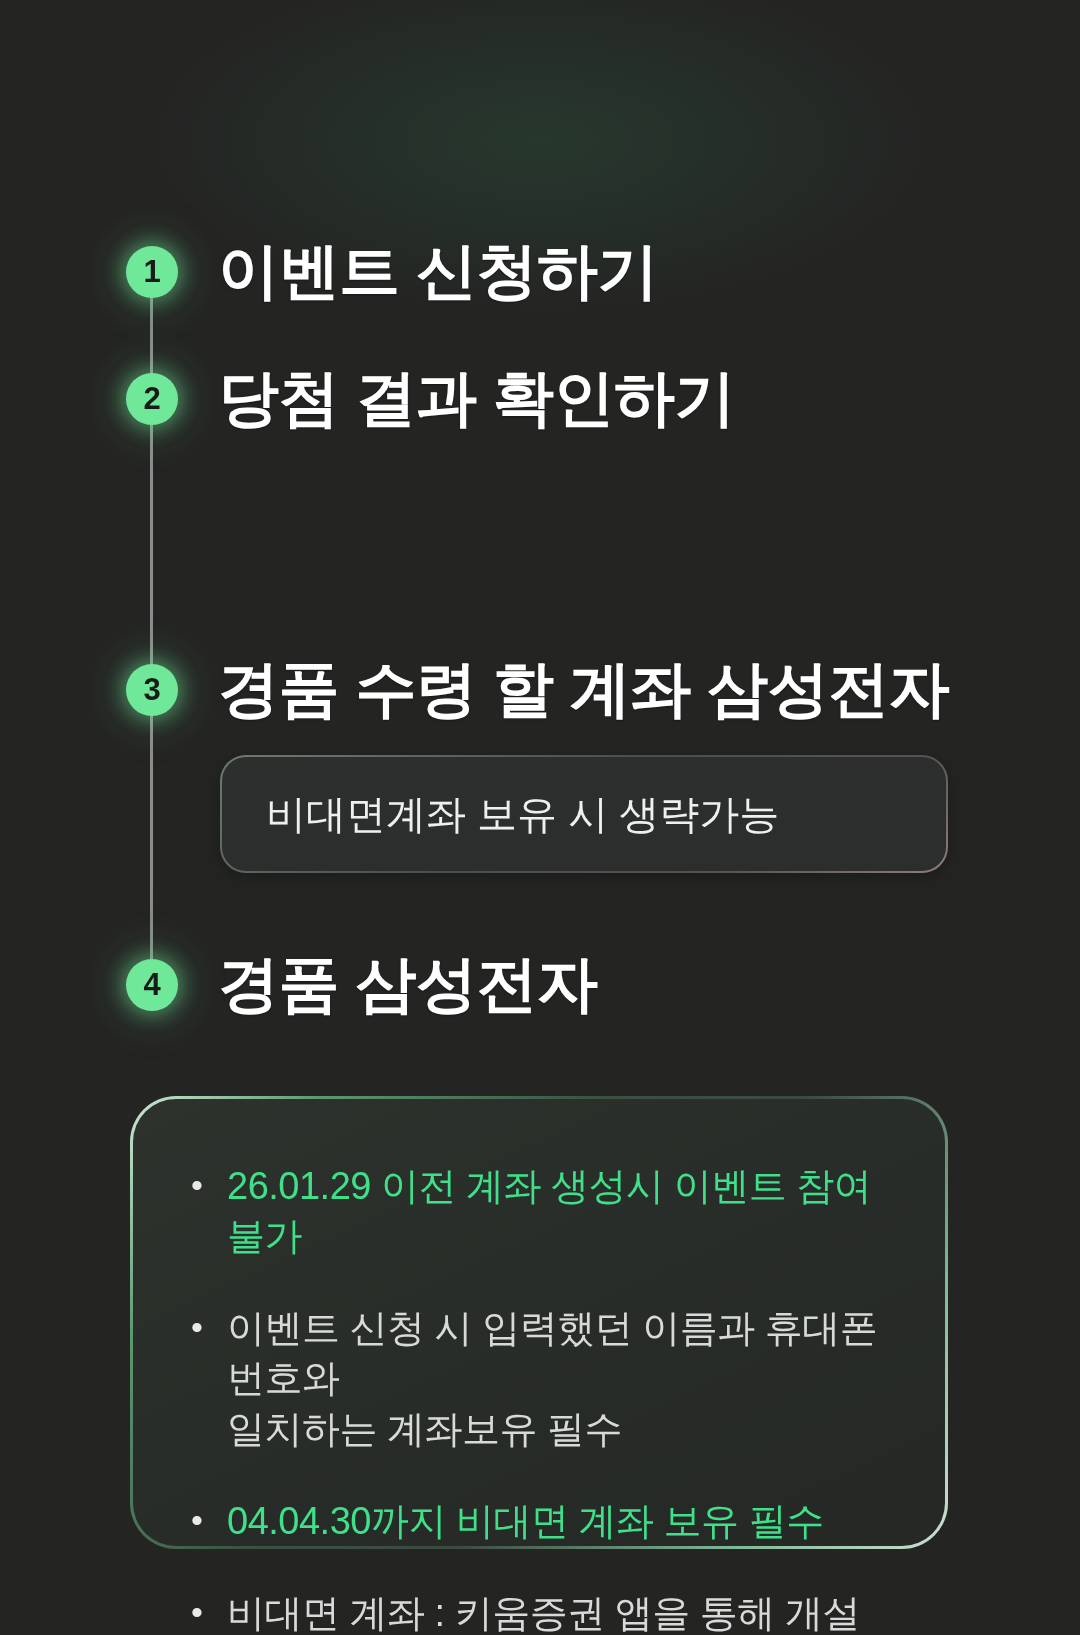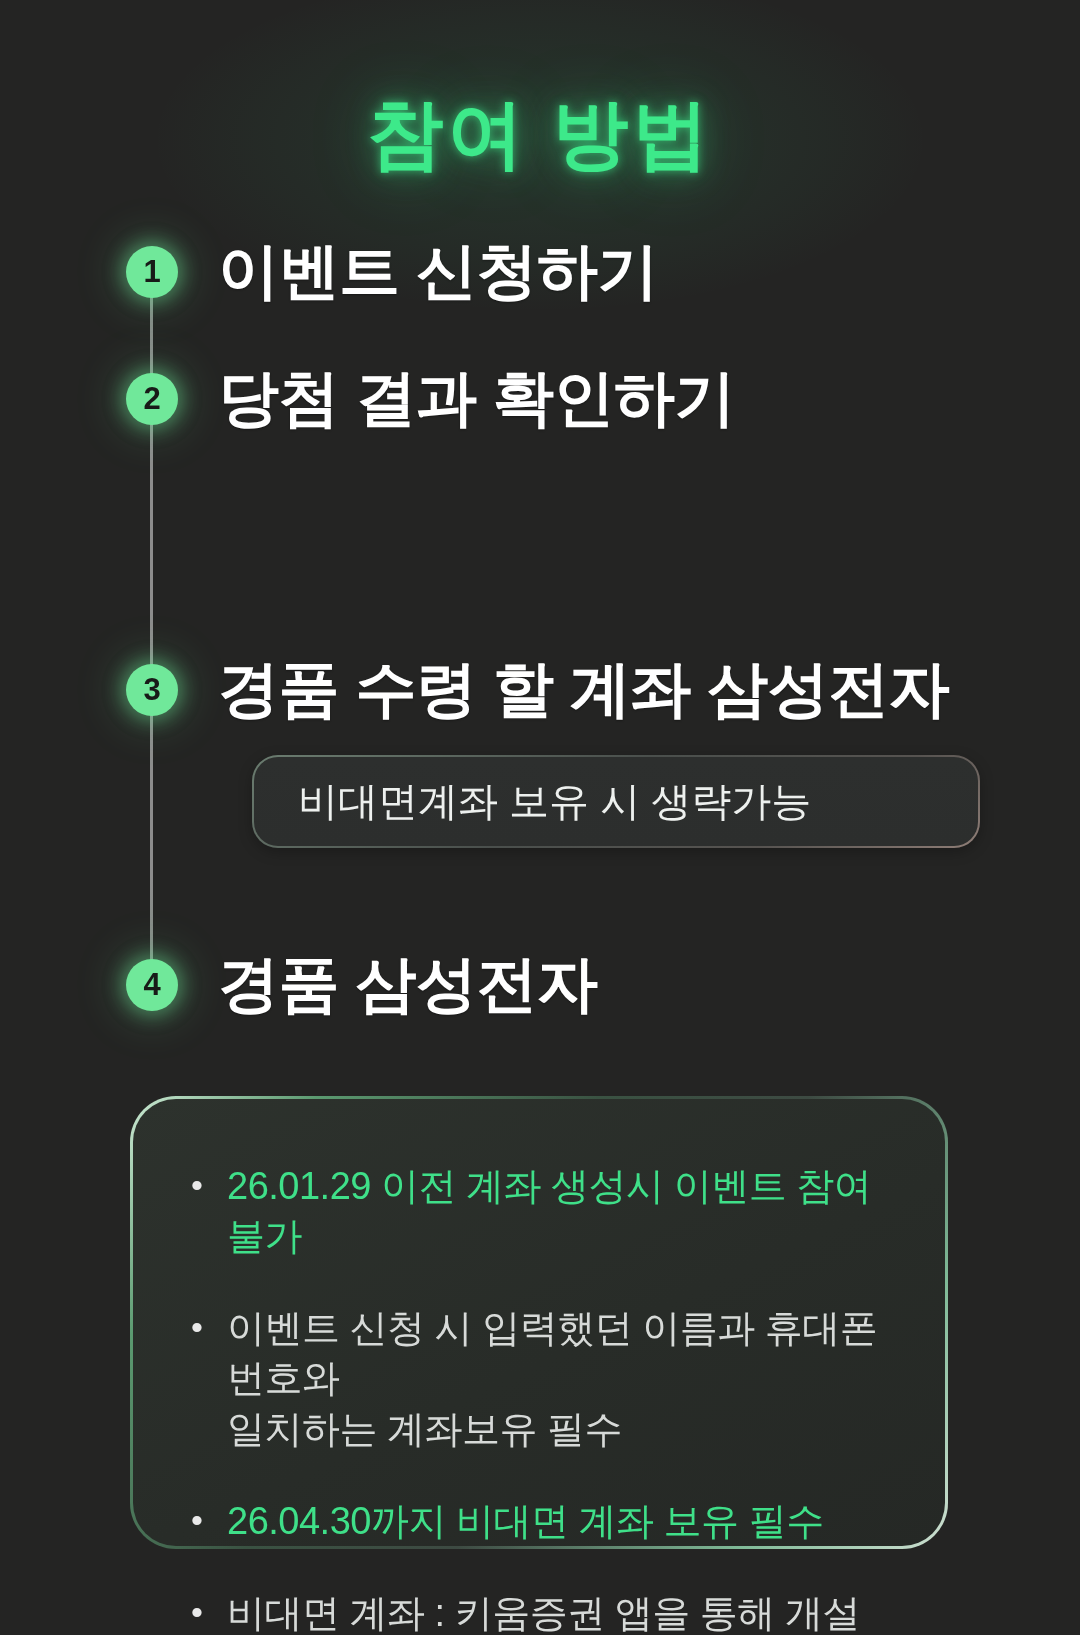--- a/index.html
+++ b/index.html
@@ -66,21 +66,21 @@
     border-radius:26px;
     border:2px solid transparent;
     background:linear-gradient(#2d2f2e,#2c2e2d) padding-box,
                linear-gradient(150deg,#6b7d70 0%,#4a4f4c 45%,#565350 75%,#8f7e77 100%) border-box;
     display:flex; align-items:center;
     padding-left:44px;
     font-size:40px; color:#edf0ee;
     box-shadow:0 4px 14px rgba(0,0,0,.25);
   }
   .note-box-1{ top:465px; height:122px; }
-  .note-box-2{ top:755px; height:93px;margin-left:32px; }
+  .note-box-2{ top:755px; height:118px; }
 
   .notice-box{
     position:absolute; left:130px; top:1096px;
     width:818px; height:453px;
     border-radius:46px;
     border:3px solid transparent;
     background:linear-gradient(155deg,#2d322d 0%,#282c28 55%,#252825 100%) padding-box,
                linear-gradient(128deg,#cdead4 0%,#5b9a70 16%,#3a5242 40%,#3d4a42 58%,#7fba97 82%,#cfe0d2 100%) border-box;
     padding:62px 50px 0 58px;
   }
@@ -95,21 +95,20 @@
     color:#e9e9e9; font-size:34px; line-height:1.45;
   }
   .notice-item .txt{ white-space:pre-line; letter-spacing:-0.5px; }
   .notice-item.highlight .txt{ color:#3fe089; }
 </style>
 </head>
 <body>
 
 <div class="canvas">
 
-  <h1 class="page-title">참여 방법</h1>
 
   <div class="timeline-line"></div>
 
   <div class="step step-1">
     <div class="step-badge">1</div>
     <div class="step-title">이벤트 신청하기</div>
   </div>
 
   <div class="step step-2">
     <div class="step-badge">2</div>
@@ -136,21 +135,21 @@
       <span class="dot">•</span>
       <span class="txt">26.01.29 이전 계좌 생성시 이벤트 참여 불가</span>
     </div>
     <div class="notice-item">
       <span class="dot">•</span>
       <span class="txt">이벤트 신청 시 입력했던 이름과 휴대폰번호와
 일치하는 계좌보유 필수</span>
     </div>
     <div class="notice-item highlight">
       <span class="dot">•</span>
-      <span class="txt">26.04.30까지 비대면 계좌 보유 필수</span>
+      <span class="txt">04.04.30까지 비대면 계좌 보유 필수</span>
     </div>
     <div class="notice-item">
       <span class="dot">•</span>
       <span class="txt">비대면 계좌 : 키움증권 앱을 통해 개설한 계좌</span>
     </div>
   </div>
 
 </div>
 
 </body></html>

